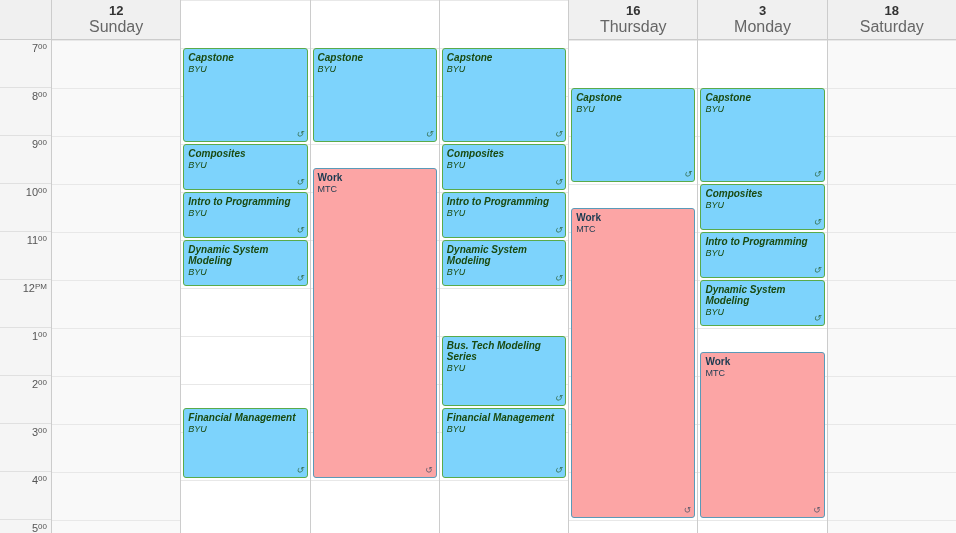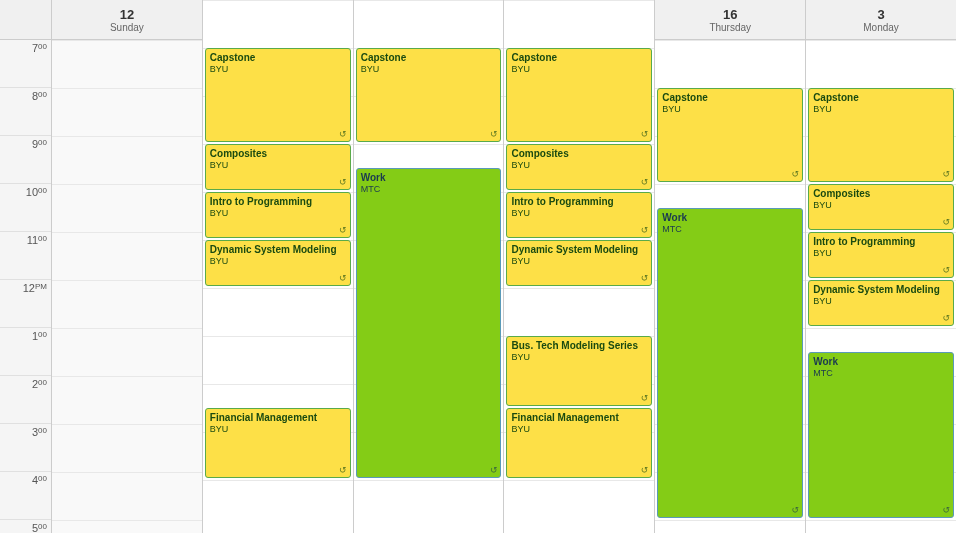--- a/index.html
+++ b/index.html
@@ -60,21 +60,21 @@
       align-items: center;
       justify-content: center;
       font-size: 11px;
       color: #333;
     }
     .day-header .day-num {
       font-size: 13px;
       font-weight: bold;
     }
     .day-header .day-name {
-      font-size: 10px;
+      font-size: 16px;
       color: #666;
     }
     .day-body {
       flex: 1;
       position: relative;
       background: #fff;
     }
     .hour-line {
       position: absolute;
       left: 0; right: 0;
@@ -86,26 +86,27 @@
       left: 2px;
       right: 2px;
       border-radius: 3px;
       padding: 3px 4px;
       font-size: 10px;
       overflow: hidden;
       cursor: pointer;
       border: 1px solid rgba(0,0,0,0.15);
     }
     .event.green {
-      background: #fde047;
+      background: #7dd3fc;
       border-color: #5aaa4a;
       color: #1a4a10;
+      font-style: italic;
     }
     .event.blue {
-      background: #84cc16;
+      background: #fca5a5;
       border-color: #5a9ab8;
       color: #1a3a50;
     }
     .event .ev-title {
       font-weight: bold;
       font-size: 10px;
     }
     .event .ev-sub {
       font-size: 9px;
     }
@@ -263,14 +264,33 @@
           <div class="hour-line" style="top: 384px;"></div>
           <div class="hour-line" style="top: 432px;"></div>
           <div class="hour-line" style="top: 480px;"></div>
           <div class="event green" style="top: 48px; height: 94px;"><span class="ev-title">Capstone</span><br><span class="ev-sub">BYU</span><span class="ev-icon">↺</span></div>
           <div class="event green" style="top: 144px; height: 46px;"><span class="ev-title">Composites</span><br><span class="ev-sub">BYU</span><span class="ev-icon">↺</span></div>
           <div class="event green" style="top: 192px; height: 46px;"><span class="ev-title">Intro to Programming</span><br><span class="ev-sub">BYU</span><span class="ev-icon">↺</span></div>
           <div class="event green" style="top: 240px; height: 46px;"><span class="ev-title">Dynamic System Modeling</span><br><span class="ev-sub">BYU</span><span class="ev-icon">↺</span></div>
           <div class="event blue" style="top: 312px; height: 166px;"><span class="ev-title">Work</span><br><span class="ev-sub">MTC</span><span class="ev-icon">↺</span></div>
         </div>
       </div>
+      <div class="day-column saturday">
+        <div class="day-header">
+          <span class="day-num">18</span>
+          <span class="day-name">Saturday</span>
+        </div>
+        <div class="day-body" style="height: 528px;">
+          <div class="hour-line" style="top: 0px;"></div>
+          <div class="hour-line" style="top: 48px;"></div>
+          <div class="hour-line" style="top: 96px;"></div>
+          <div class="hour-line" style="top: 144px;"></div>
+          <div class="hour-line" style="top: 192px;"></div>
+          <div class="hour-line" style="top: 240px;"></div>
+          <div class="hour-line" style="top: 288px;"></div>
+          <div class="hour-line" style="top: 336px;"></div>
+          <div class="hour-line" style="top: 384px;"></div>
+          <div class="hour-line" style="top: 432px;"></div>
+          <div class="hour-line" style="top: 480px;"></div>
+        </div>
+      </div>
     </div>
 </div>
 
 </body></html>

